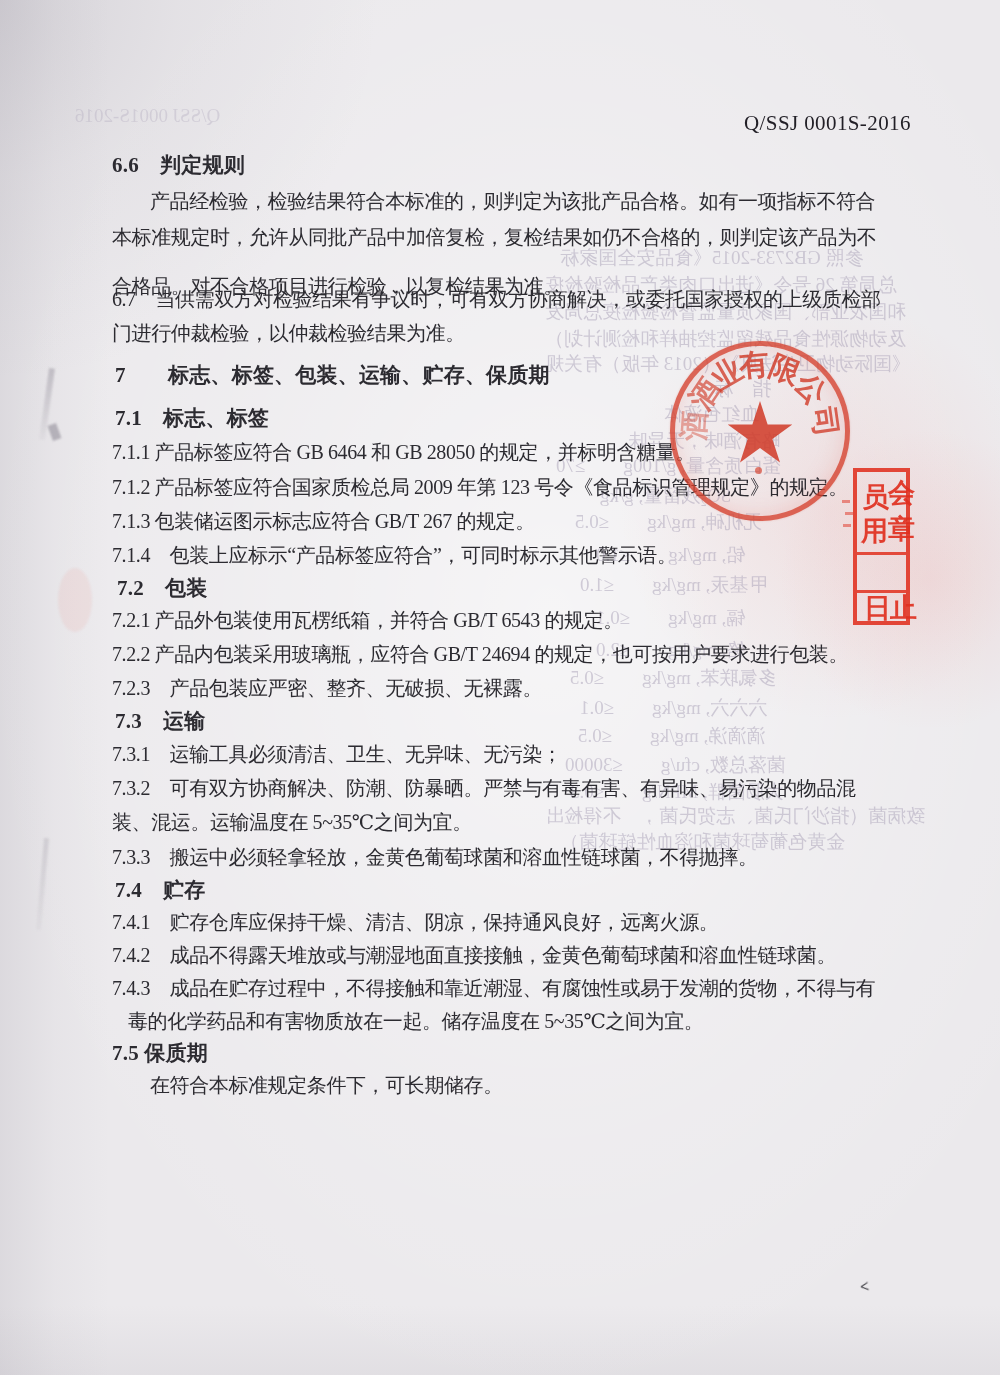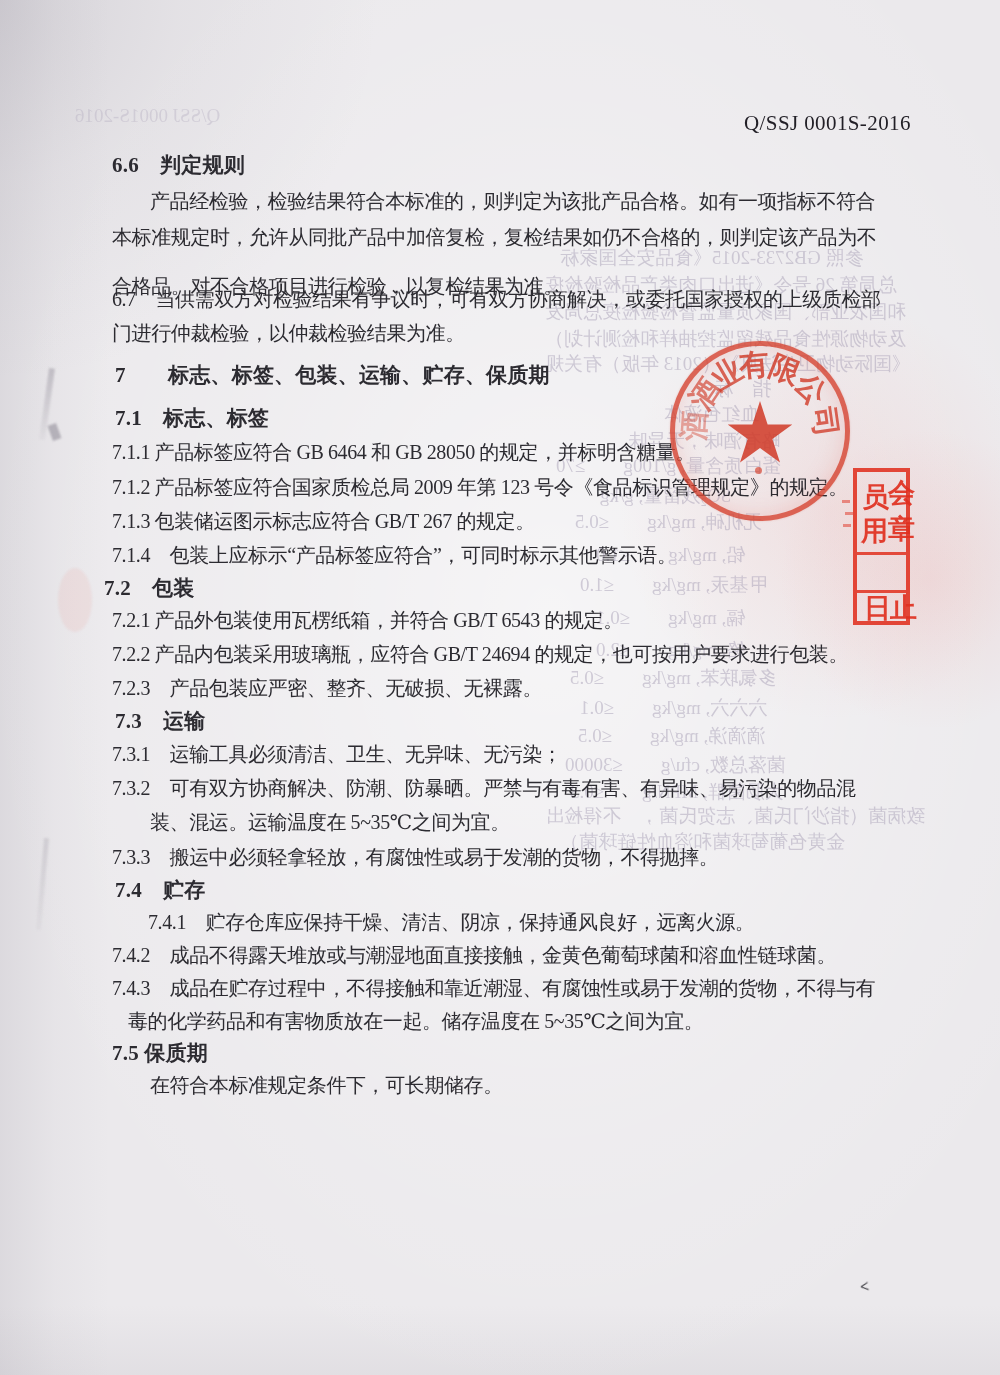--- a/index.html
+++ b/index.html
@@ -101,31 +101,31 @@
     <div class="line" style="left: 112px; top: 227px;">本标准规定时，允许从同批产品中加倍复检，复检结果如仍不合格的，则判定该产品为不</div>
     <div class="line" style="left: 112px; top: 276px;">合格品。对不合格项目进行检验，以复检结果为准。</div>
     <div class="line" style="left: 112px; top: 289px;">6.7　当供需双方对检验结果有争议时，可有双方协商解决，或委托国家授权的上级质检部</div>
     <div class="line" style="left: 112px; top: 323px;">门进行仲裁检验，以仲裁检验结果为准。</div>
     <div class="line b" style="left: 115px; top: 365px;">7　　标志、标签、包装、运输、贮存、保质期</div>
     <div class="line b" style="left: 115px; top: 408px;">7.1　标志、标签</div>
     <div class="line" style="left: 112px; top: 442px;">7.1.1 产品标签应符合 GB 6464 和 GB 28050 的规定，并标明含糖量。</div>
     <div class="line" style="left: 112px; top: 477px;">7.1.2 产品标签应符合国家质检总局 2009 年第 123 号令《食品标识管理规定》的规定。</div>
     <div class="line" style="left: 112px; top: 511px;">7.1.3 包装储运图示标志应符合 GB/T 267 的规定。</div>
     <div class="line" style="left: 112px; top: 545px;">7.1.4　包装上应标示“产品标签应符合”，可同时标示其他警示语。</div>
-    <div class="line b" style="left: 104px; top: 578px;">7.2　包装</div>
+    <div class="line b" style="left: 117px; top: 578px;">7.2　包装</div>
     <div class="line" style="left: 112px; top: 610px;">7.2.1 产品外包装使用瓦楞纸箱，并符合 GB/T 6543 的规定。</div>
     <div class="line" style="left: 112px; top: 644px;">7.2.2 产品内包装采用玻璃瓶，应符合 GB/T 24694 的规定，也可按用户要求进行包装。</div>
     <div class="line" style="left: 112px; top: 678px;">7.2.3　产品包装应严密、整齐、无破损、无裸露。</div>
     <div class="line b" style="left: 115px; top: 711px;">7.3　运输</div>
     <div class="line" style="left: 112px; top: 744px;">7.3.1　运输工具必须清洁、卫生、无异味、无污染；</div>
     <div class="line" style="left: 112px; top: 778px;">7.3.2　可有双方协商解决、防潮、防暴晒。严禁与有毒有害、有异味、易污染的物品混</div>
-    <div class="line" style="left: 112px; top: 812px; margin-left: 38px;">装、混运。运输温度在 5~35℃之间为宜。</div>
-    <div class="line" style="left: 112px; top: 847px;">7.3.3　搬运中必须轻拿轻放，有腐蚀性或易于发潮的货物，不得抛摔。</div>
+    <div class="line" style="left: 112px; top: 812px;">装、混运。运输温度在 5~35℃之间为宜。</div>
+    <div class="line" style="left: 112px; top: 847px;">7.3.3　搬运中必须轻拿轻放，金黄色葡萄球菌和溶血性链球菌，不得抛摔。</div>
     <div class="line b" style="left: 115px; top: 880px;">7.4　贮存</div>
-    <div class="line" style="left: 112px; top: 912px; margin-left: 36px;">7.4.1　贮存仓库应保持干燥、清洁、阴凉，保持通风良好，远离火源。</div>
+    <div class="line" style="left: 112px; top: 912px;">7.4.1　贮存仓库应保持干燥、清洁、阴凉，保持通风良好，远离火源。</div>
     <div class="line" style="left: 112px; top: 945px;">7.4.2　成品不得露天堆放或与潮湿地面直接接触，金黄色葡萄球菌和溶血性链球菌。</div>
     <div class="line" style="left: 112px; top: 978px;">7.4.3　成品在贮存过程中，不得接触和靠近潮湿、有腐蚀性或易于发潮的货物，不得与有</div>
     <div class="line" style="left: 128px; top: 1011px;">毒的化学药品和有害物质放在一起。储存温度在 5~35℃之间为宜。</div>
     <div class="line b" style="left: 112px; top: 1043px;">7.5 保质期</div>
     <div class="line" style="left: 150px; top: 1075px; font-family: Liberation Serif, serif;">在符合本标准规定条件下，可长期储存。</div>
   </div>
 
 <div id="seal">
   <div class="ring"></div>
   <svg width="68" height="62" viewBox="-34 -34 68 62">

